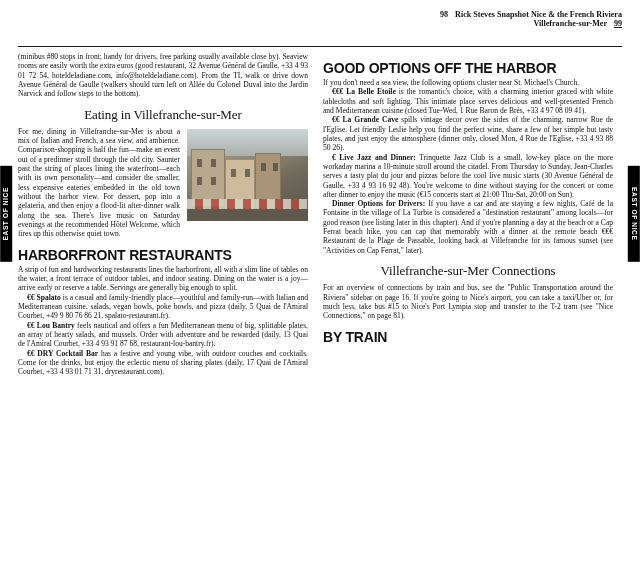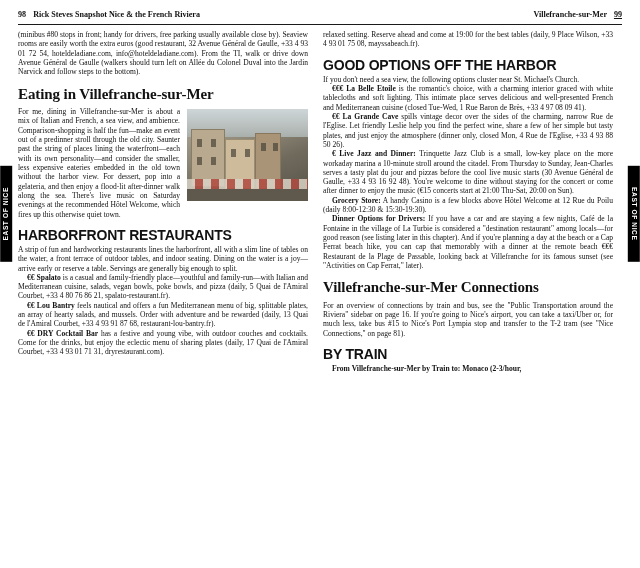--- a/index.html
+++ b/index.html
@@ -11,24 +11,25 @@
     overflow:hidden;
   }
   .page{
     position:relative;
     width:640px;height:568px;
     box-sizing:border-box;
     padding:10px 18px 8px 18px;
   }
   
   .runhead{
-    display:flex;justify-content:space-between;align-items:flex-start;
+    display:flex;justify-content:space-between;align-items:flex-end;
     font-size:8.1px;
-    padding-bottom:5px;
+    padding-bottom:18px;
     border-bottom:1.1px solid #1a1a1a;
+    flex-direction:column;
   }
   .runhead .left{font-weight:bold;}
   .runhead .left .bookname{font-weight:bold;font-size:8.1px;}
   .runhead .right{font-weight:bold;font-size:8.1px;}
   .pagenum{font-weight:bold;}
   .runhead .left .pagenum{margin-right:5px;}
   .runhead .right .pagenum{margin-left:5px;text-decoration:underline;}
 
   .cols{
     display:flex;
@@ -41,22 +42,23 @@
     font-size:7.55px;
     line-height:1.235;
     text-align:justify;
     hyphens:auto;
     -webkit-hyphens:auto;
   }
   p{margin:0;text-indent:9px;}
   p.noindent{text-indent:0;}
   h2.chap{
     font-family:"Liberation Serif", serif;
-    font-weight:bold;
-    font-size:15px;
+    font-weight:normal;
+    font-size:13px;
+    text-align:center;
     margin:9px 0 5px 0;
     line-height:1.1;
     letter-spacing:-0.1px;
   }
   h3.sect{
     font-family:"Liberation Sans", sans-serif;
     font-weight:bold;
     font-size:14px;
     margin:8px 0 2px 0;
     line-height:1.15;
@@ -167,46 +169,43 @@
         <div class="win" style="left:86px;top:34px;"></div>
         <div class="awn"></div>
         <div class="ground"></div>
       </div>
 
       <p class="noindent">For me, dining in Villefranche-sur-Mer is about a mix of Italian and French, a sea view, and ambience. Comparison-shopping is half the fun—make an event out of a predinner stroll through the old city. Saunter past the string of places lining the waterfront—each with its own personality—and consider the smaller, less expensive eateries embedded in the old town without the harbor view. For dessert, pop into a gelateria, and then enjoy a flood-lit after-dinner walk along the sea. There's live music on Saturday evenings at the recommended Hôtel Welcome, which fires up this otherwise quiet town.</p>
 
       <h3 class="sect">HARBORFRONT RESTAURANTS</h3>
       <p class="noindent">A strip of fun and hardworking restaurants lines the harborfront, all with a slim line of tables on the water, a front terrace of outdoor tables, and indoor seating. Dining on the water is a joy—arrive early or reserve a table. Servings are generally big enough to split.</p>
 
-      <p><span class="euro">€€</span> <span class="bold">Spalato</span> <span>is a casual and family-friendly place—youthful and family-run—with Italian and Mediterranean cuisine, salads, vegan bowls, poke bowls, and pizza (daily, 5 Quai de l'Amiral Courbet, +33 4 80 76 86 21, spalato-restaurant.fr).</span></p>
+      <p><span class="euro">€€</span> <span class="bold">Spalato</span> <span>is a casual and family-friendly place—youthful and family-run—with Italian and Mediterranean cuisine, salads, vegan bowls, poke bowls, and pizza (daily, 5 Quai de l'Amiral Courbet, +49 9 80 76 86 21, spalato-restaurant.fr).</span></p>
 
       <p><span class="euro">€€</span> <span class="bold">Lou Bantry</span> <span>feels nautical and offers a fun Mediterranean menu of big, splittable plates, an array of hearty salads, and mussels. Order with adventure and be rewarded (daily, 13 Quai de l'Amiral Courbet, +33 4 93 91 87 68, restaurant-lou-bantry.fr).</span></p>
 
       <p><span class="euro">€€</span> <span class="bold">DRY Cocktail Bar</span> <span>has a festive and young vibe, with outdoor couches and cocktails. Come for the drinks, but enjoy the eclectic menu of sharing plates (daily, 17 Quai de l'Amiral Courbet, +33 4 93 01 71 31, dryrestaurant.com).</span></p>
 
     </div>
 
     <div class="col">
-      <p class="noindent">relaxed setting. Reserve ahead and come at 19:00 for the best tables (daily, 9 Place Wilson, +33 4 93 01 75 08, mayssabeach.fr).</p>
 
       <h3 class="sect">GOOD OPTIONS OFF THE HARBOR</h3>
       <p class="noindent">If you don't need a sea view, the following options cluster near St. Michael's Church.</p>
 
       <p><span class="euro">€€€</span> <span class="bold">La Belle Etoile</span> <span>is the romantic's choice, with a charming interior graced with white tablecloths and soft lighting. This intimate place serves delicious and well-presented French and Mediterranean cuisine (closed Tue-Wed, 1 Rue Baron de Brès, +33 4 97 08 09 41).</span></p>
 
       <p><span class="euro">€€</span> <span class="bold">La Grande Cave</span> <span>spills vintage decor over the sides of the charming, narrow Rue de l'Eglise. Let friendly Leslie help you find the perfect wine, share a few of her simple but tasty plates, and just enjoy the atmosphere (dinner only, closed Mon, 4 Rue de l'Eglise, +33 4 93 88 50 26).</span></p>
 
       <p><span class="euro">€</span> <span class="bold">Live Jazz and Dinner:</span> <span>Trinquette Jazz Club is a small, low-key place on the more workaday marina a 10-minute stroll around the citadel. From Thursday to Sunday, Jean-Charles serves a tasty plat du jour and pizzas before the cool live music starts (30 Avenue Général de Gaulle, +33 4 93 16 92 48). You're welcome to dine without staying for the concert or come after dinner to enjoy the music (€15 concerts start at 21:00 Thu-Sat, 20:00 on Sun).</span></p>
 
-      <p><span class="bold">Grocery Store:</span> <span>A handy Casino is a few blocks above Hôtel Welcome at 12 Rue du Poilu (daily 8:00-12:30 &amp; 15:30-19:30).</span></p>
 
       <p><span class="bold">Dinner Options for Drivers:</span> <span>If you have a car and are staying a few nights, Café de la Fontaine in the village of La Turbie is considered a "destination restaurant" among locals—for good reason (see listing later in this chapter). And if you're planning a day at the beach or a Cap Ferrat beach hike, you can cap that memorably with a dinner at the remote beach €€€ Restaurant de la Plage de Passable, looking back at Villefranche for its famous sunset (see "Activities on Cap Ferrat," later).</span></p>
 
       <h2 class="chap">Villefranche-sur-Mer Connections</h2>
 
       <p class="noindent">For an overview of connections by train and bus, see the "Public Transportation around the Riviera" sidebar on page 16. If you're going to Nice's airport, you can take a taxi/Uber or, for much less, take bus #15 to Nice's Port Lympia stop and transfer to the T-2 tram (see "Nice Connections," on page 81).</p>
 
       <h3 class="sect">BY TRAIN</h3>
-      <p><span class="bold">From Villefranche-sur-Mer by Train to: Monaco (2-3/hour,</span></p>
     </div>
 
   </div>
 </div>
 
 </body></html>

